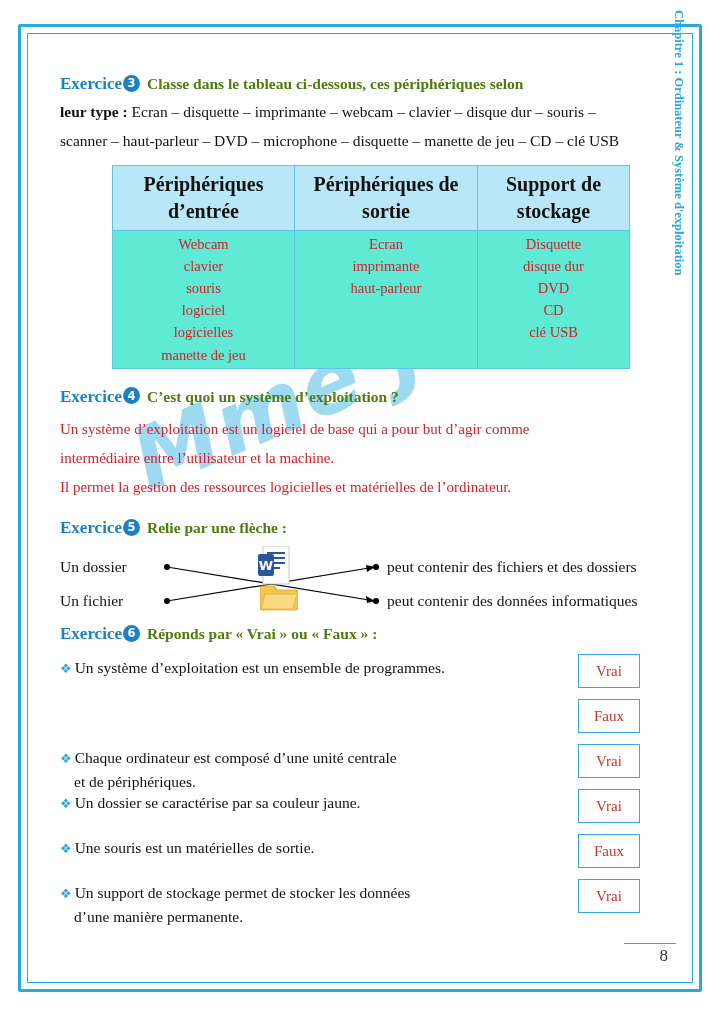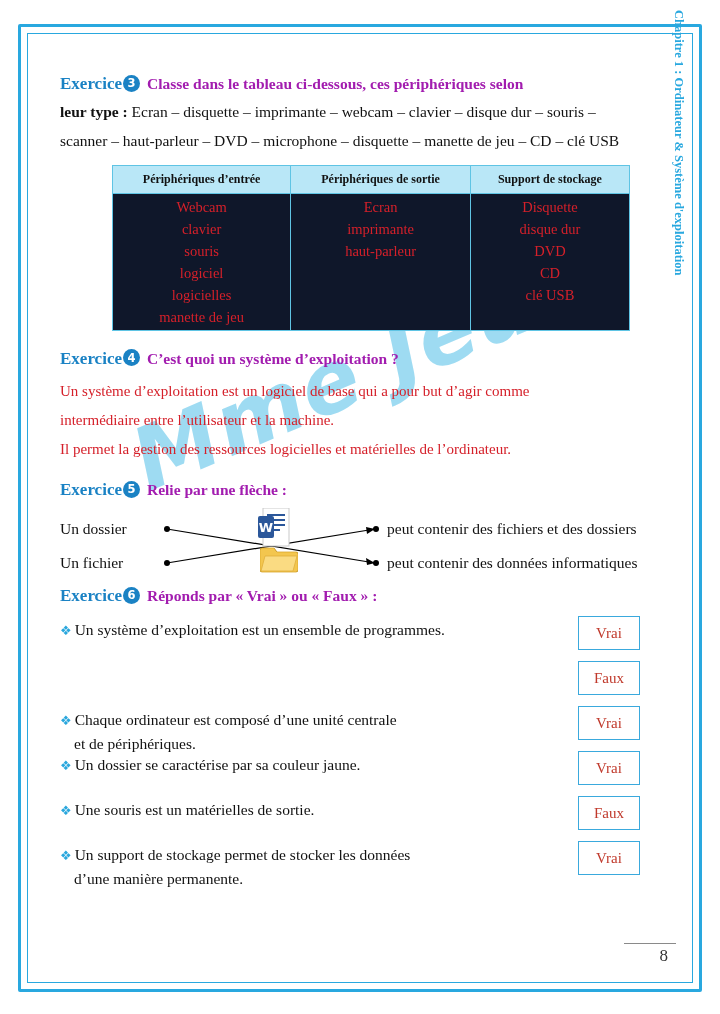--- a/index.html
+++ b/index.html
@@ -82,21 +82,21 @@
     border-radius: 50%;
     background: #1a82c4;
     color: #ffffff;
     font-size: 11.5px;
     font-family: "DejaVu Sans", sans-serif;
     font-weight: bold;
     position: relative;
     top: -1px;
   }
   .ex-title {
-    color: #a21caf;
+    color: #4d7c0f;
     font-weight: bold;
     font-size: 15.5px;
     margin-left: 6px;
   }
   .para {
     font-size: 15.5px;
     color: #111;
     line-height: 1.85;
     margin-top: 4px;
   }
@@ -104,28 +104,28 @@
   
   table.periph {
     border-collapse: collapse;
     margin: 10px 0 0 52px;
     width: 518px;
   }
   table.periph th {
     background: #b9e7f7;
     border: 1px solid #5fc4e4;
     color: #111;
-    font-size: 12px;
+    font-size: 20px;
     font-weight: bold;
     padding: 5px 4px;
     line-height: 1.35;
     text-align: center;
   }
   table.periph td {
-    background: #0f172a;
+    background: #5eead4;
     border-left: 1px solid #5fc4e4;
     border-right: 1px solid #5fc4e4;
     color: #d5202a;
     font-size: 14.5px;
     text-align: center;
     padding: 2px 4px;
     line-height: 1.52;
     vertical-align: top;
   }
   table.periph tr:last-child td { border-bottom: 1px solid #5fc4e4; }

